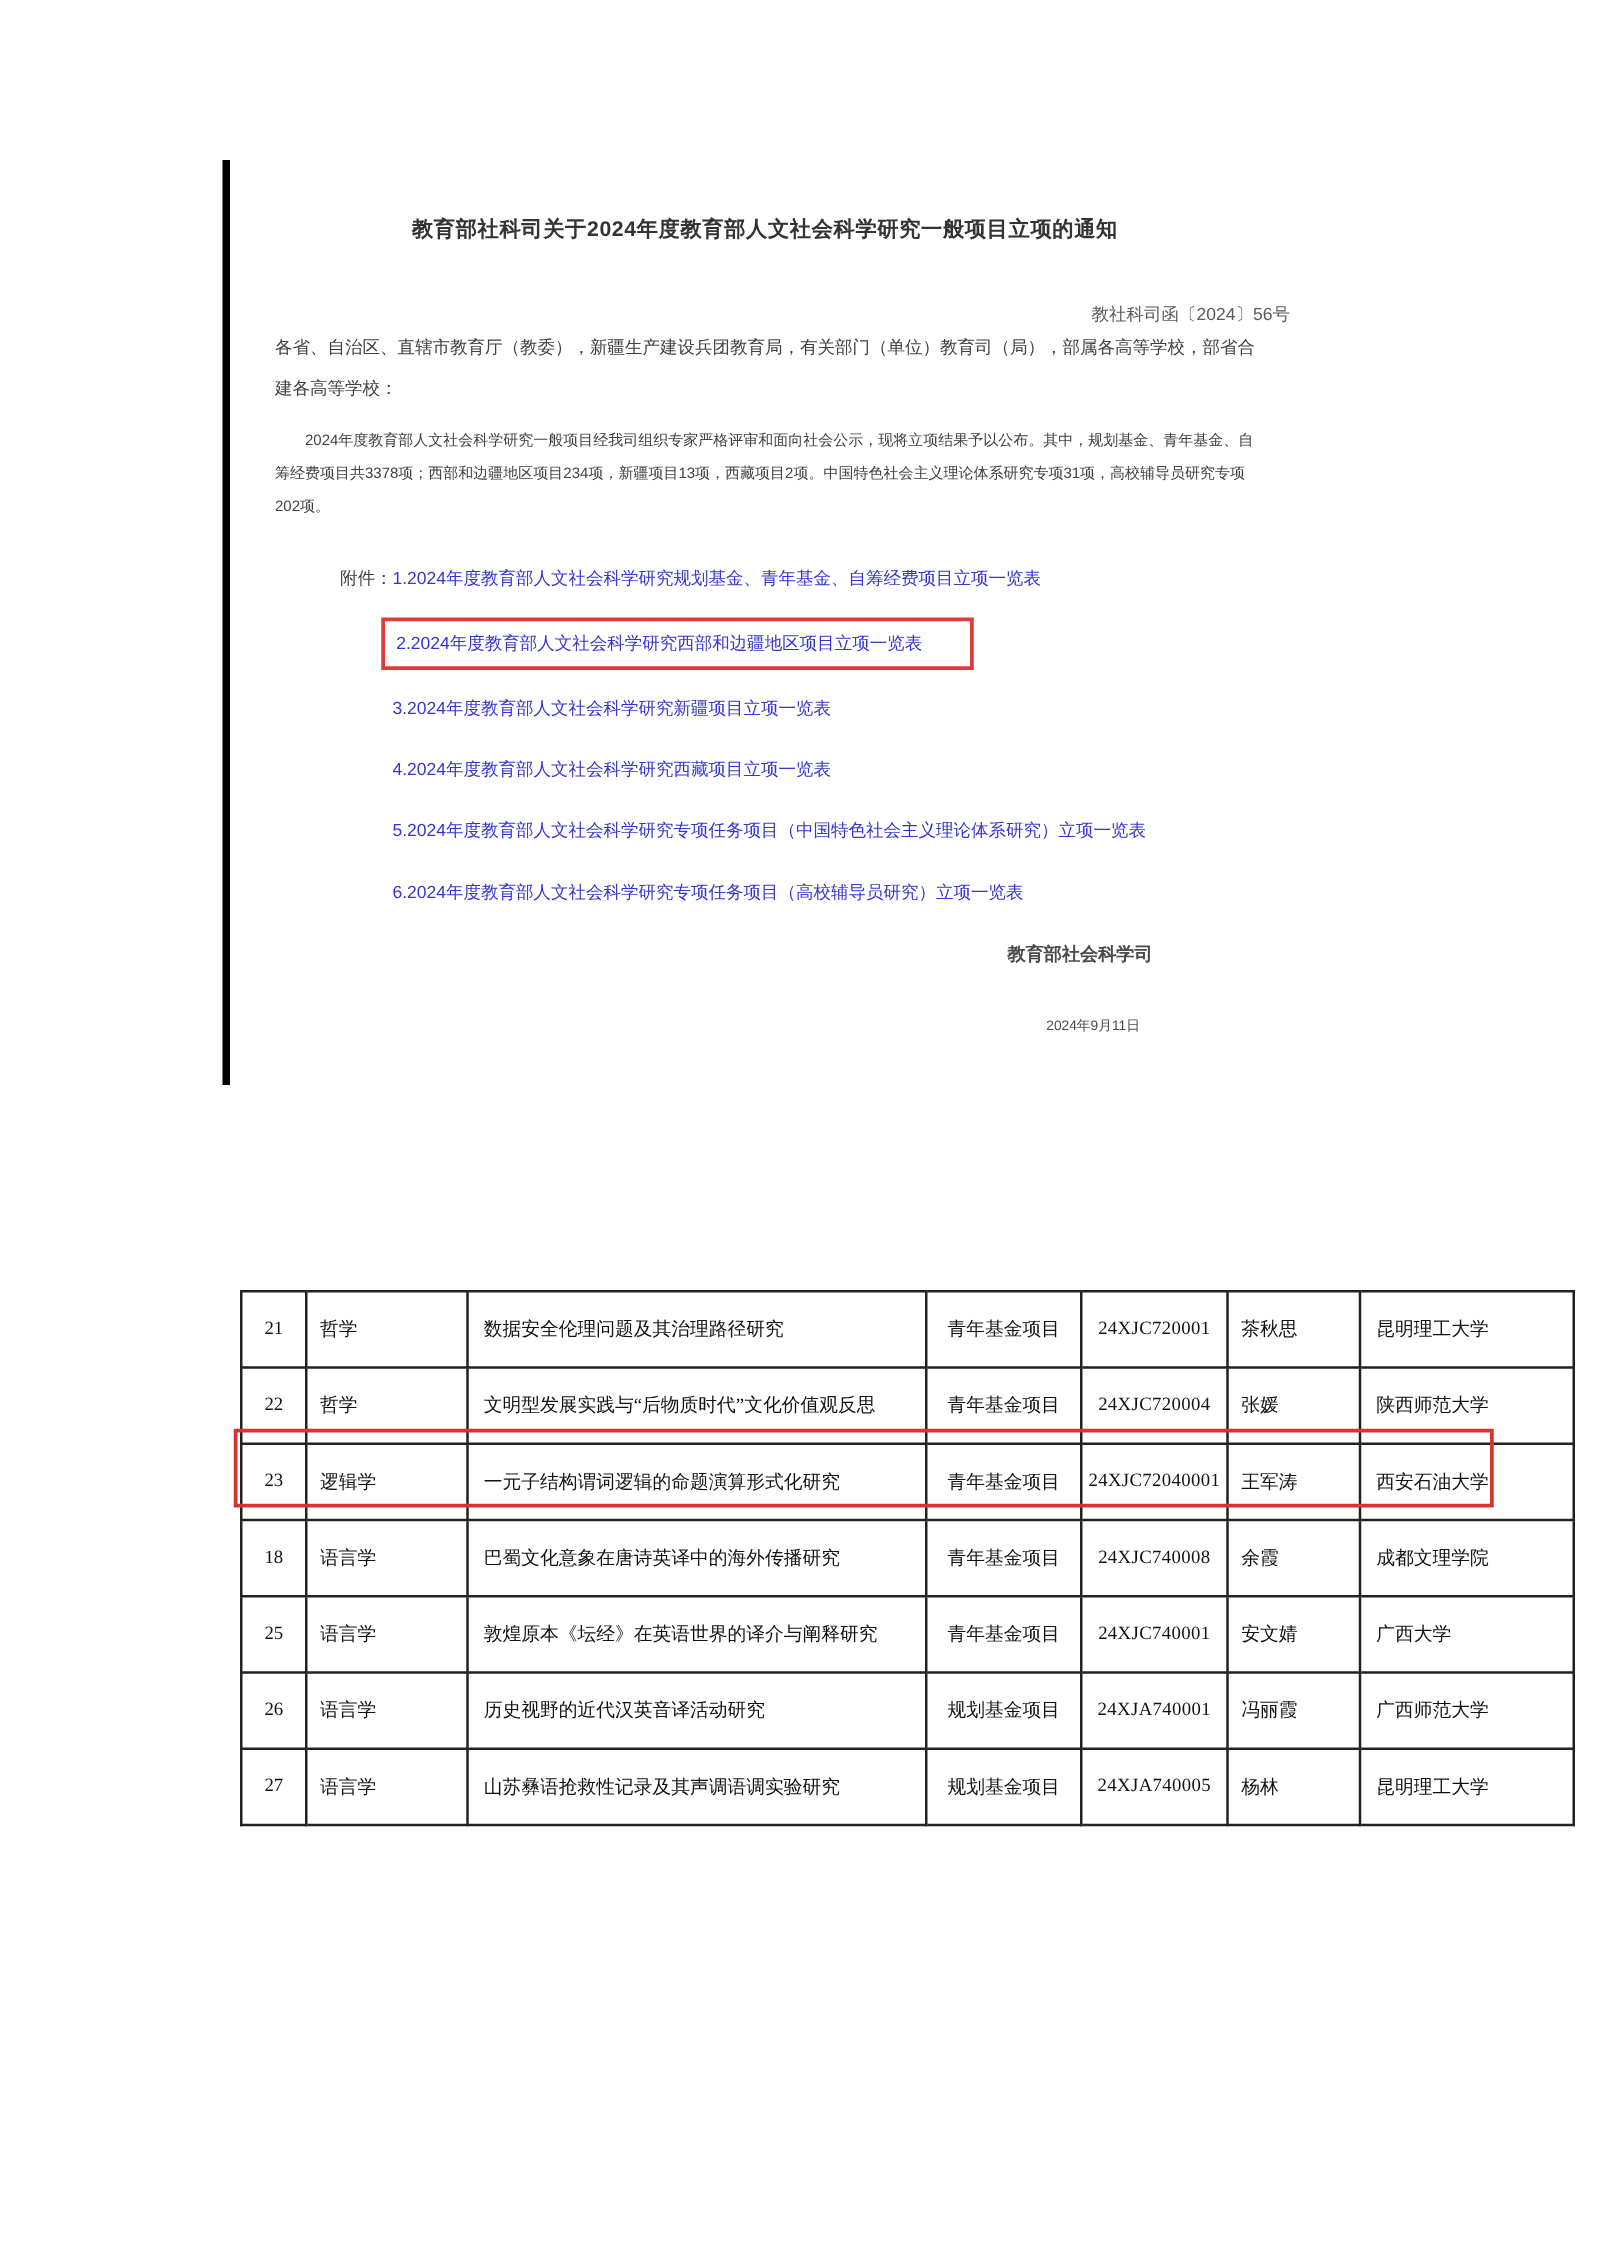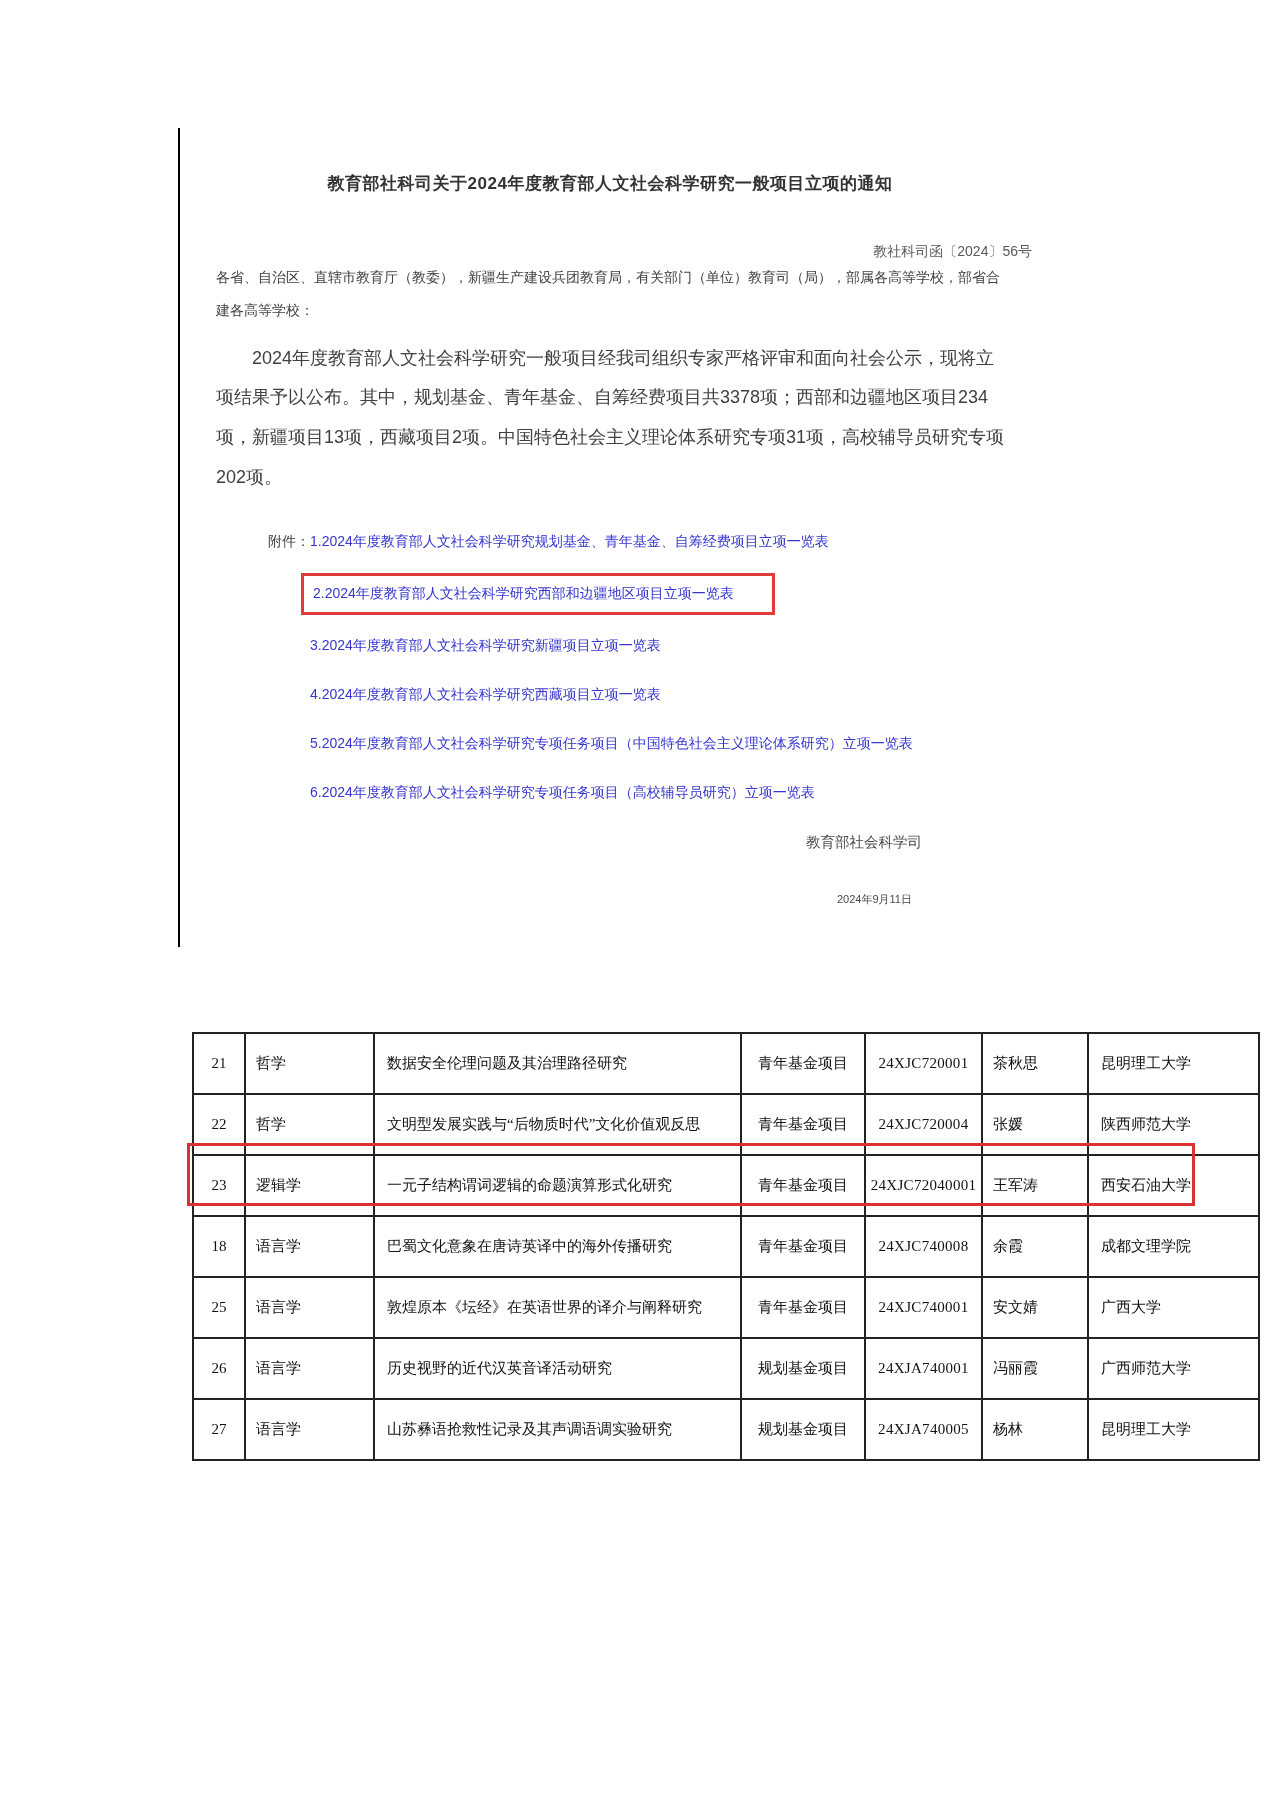--- a/index.html
+++ b/index.html
@@ -2,40 +2,40 @@
 <html><head>
 <meta charset="utf-8">
 <style>
   html,body{margin:0;padding:0;}
   body{
     width:1280px;height:1810px;background:#ffffff;position:relative;
     font-family:"Liberation Sans","DejaVu Sans",sans-serif;
   }
   .doc-panel{
     position:absolute;left:178px;top:128px;width:856px;box-sizing:border-box;
-    border-left:2px solid #000000;background:#fff;
+    border-left:6px solid #000000;background:#fff;
     padding:28px 0 40px 36px;
   }
   .doc-title{
     font-size:17px;font-weight:bold;color:#333333;text-align:center;
     margin:16px 30px 0 0;letter-spacing:0.5px;
   }
   .doc-no{font-size:14px;color:#595959;text-align:right;margin-top:48px;padding-right:2px;}
   .salutation{font-size:14px;color:#404040;line-height:2.35;padding-right:30px;}
-  .body-para{font-size:18px;color:#404040;line-height:2.2;margin-top:12px;text-indent:2em;padding-right:28px;}
+  .body-para{font-size:12px;color:#404040;line-height:2.2;margin-top:12px;text-indent:2em;padding-right:28px;}
   .att-list{margin-top:36px;padding-left:52px;font-size:14px;}
   .att-row{margin-bottom:31px;white-space:nowrap;}
   .att-row.cont{padding-left:42px;}
   .att-label{color:#404040;}
   a.att-link{color:#3535cf;text-decoration:none;cursor:pointer;}
   .red-box{
     display:inline-block;border:3px solid #e03a3a;
     padding:9px 38px 9px 9px;margin:-9px 16px -9px -9px;
   }
-  .signer{font-size:14.5px;color:#4a4a4a;text-align:right;padding-right:112px;margin-top:24px;}
+  .signer{font-size:14.5px;color:#4a4a4a;text-align:right;padding-right:112px;margin-top:24px;font-weight:bold;}
   .sign-date{font-size:11px;color:#4a4a4a;text-align:right;padding-right:122px;margin-top:40px;}
   .table-wrap{position:absolute;left:192px;top:1032px;width:998px;}
   table.grant{
     border-collapse:collapse;table-layout:fixed;width:100%;
     font-family:"Liberation Serif","DejaVu Serif",serif;color:#111111;
   }
   table.grant td{border:2px solid #222222;height:57px;font-size:15px;overflow:hidden;background:#fff;}
   td.c-no{width:48px;text-align:center;}
   td.c-disc{width:116px;padding-left:10px;}
   td.c-title{width:352px;padding-left:12px;}

